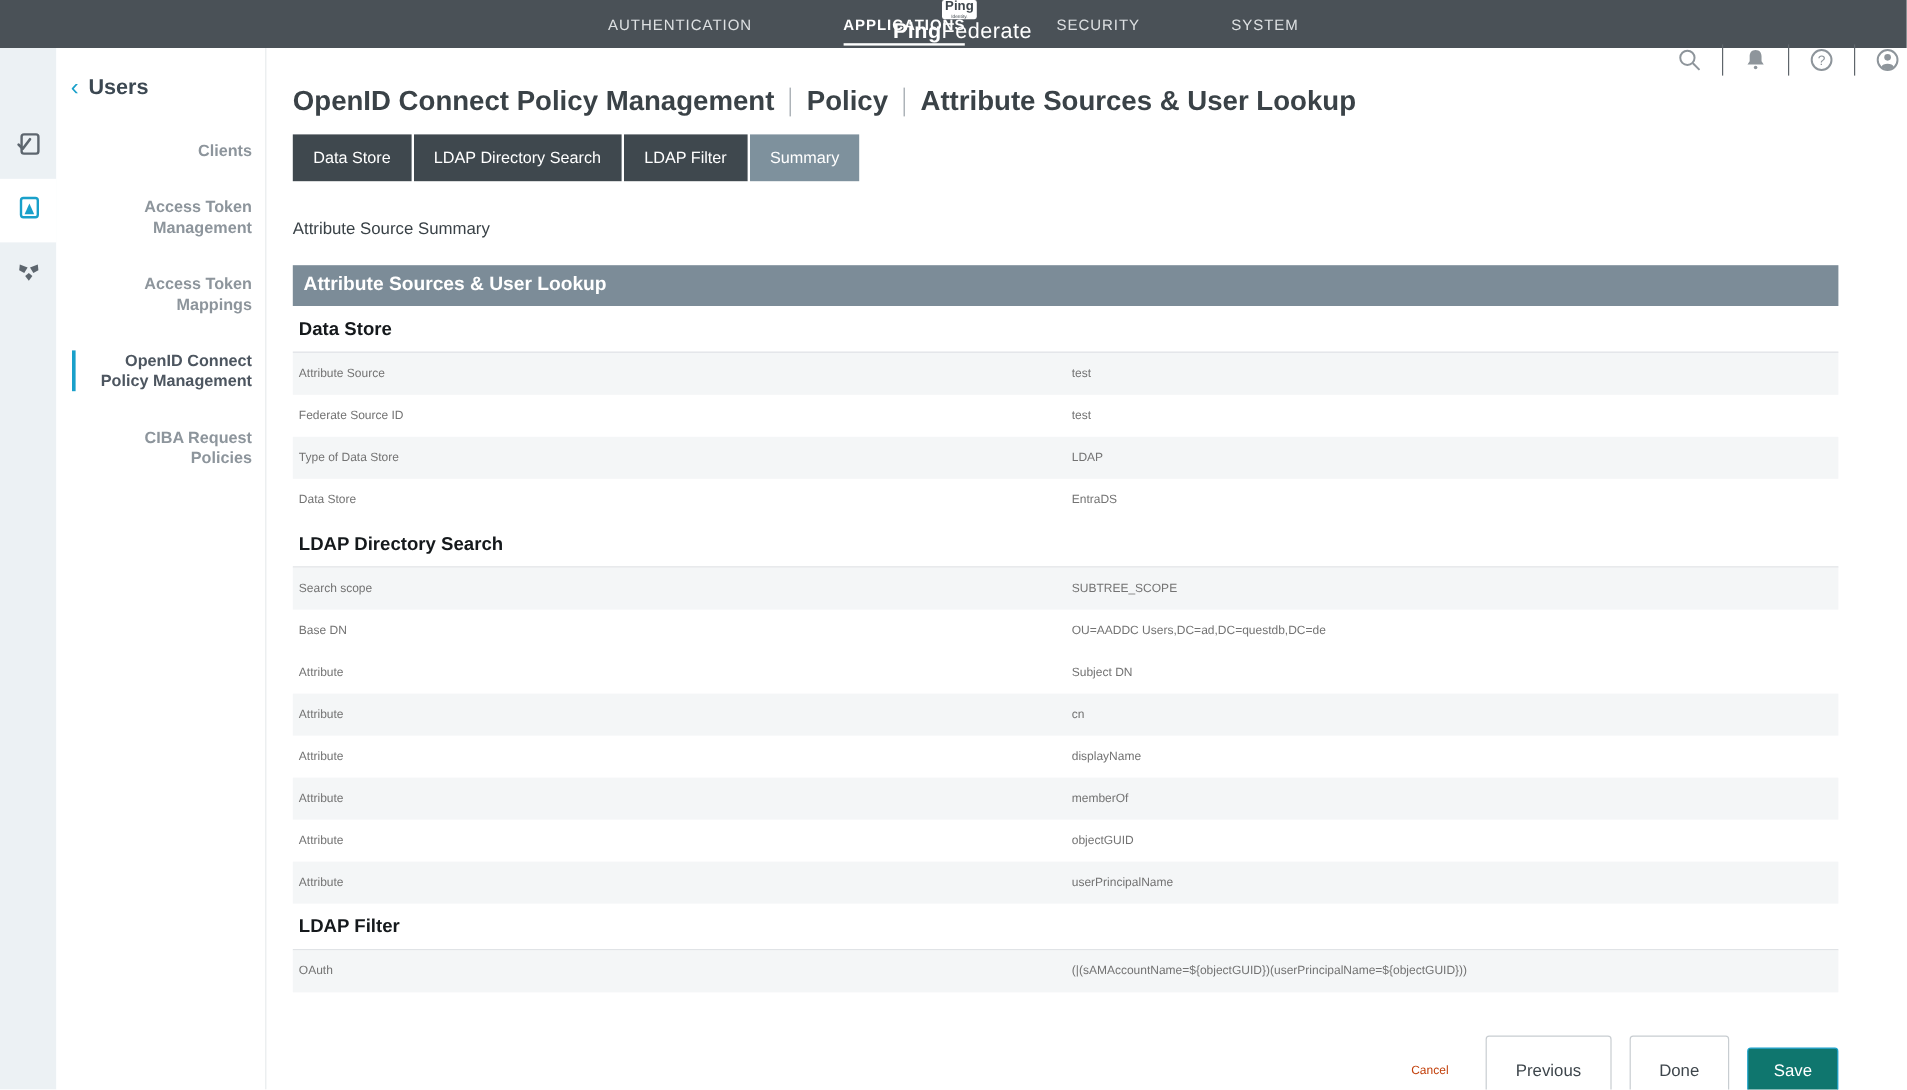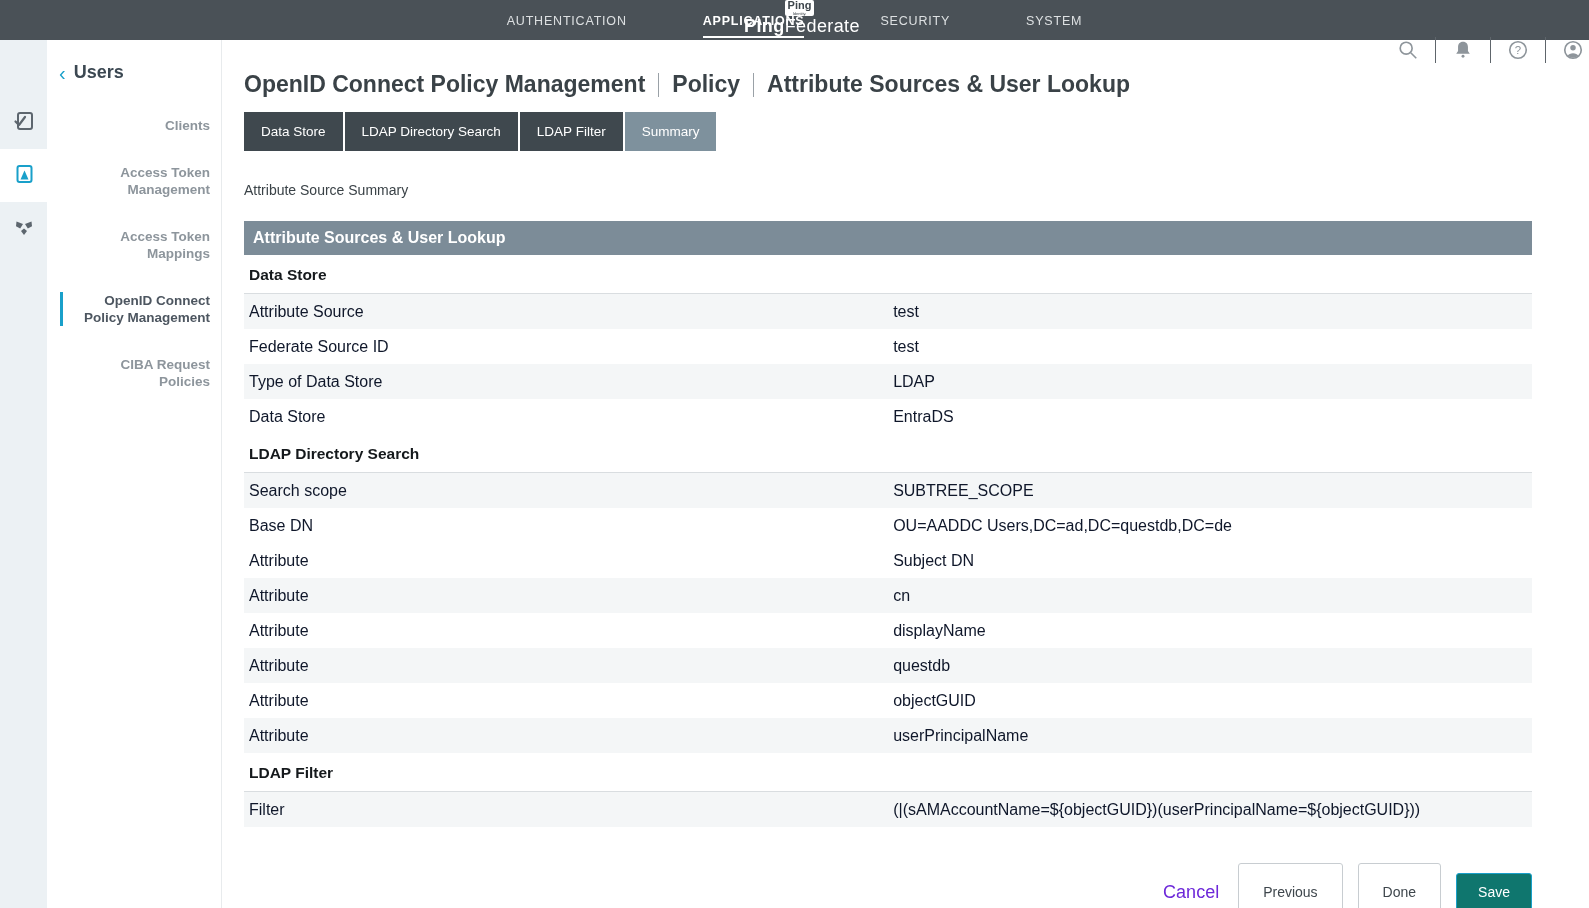--- a/index.html
+++ b/index.html
@@ -49,28 +49,28 @@
   .crumbs { margin-top:31px; font-size:23px; color:#3a4247; display:flex; align-items:center; }
   .crumb-sep { width:1px; height:24px; background:#9aa1a7; margin:0 13px; }
   .tabs { margin-top:14px; display:flex; gap:2px; }
   .tab { background:#3f484e; color:#fff; font-size:13.5px; padding:12px 17px; cursor:pointer; }
   .tab.active { background:#7e919d; }
   .summary-note { margin-top:31px; font-size:14px; color:#3a4247; }
   .table { margin-top:23px; }
   .table-head { background:#7c8c98; color:#fff; font-size:16px; font-weight:600; padding:8px 9px; }
   .sec-title { font-size:15.5px; font-weight:bold; color:#15191c; padding:11px 5px 9px;
     border-bottom:1px solid #d9dde0; }
-  .row { display:flex; align-items:center; min-height:35px; font-size:16px; color:#0f172a; }
+  .row { display:flex; align-items:center; min-height:35px; font-size:10px; color:#737373; }
   .row.shaded { background:#f4f6f7; }
   .row .lbl { width:50.4%; padding-left:5px; flex:none; }
   .row .val { flex:1; }
 
   
   .footer { margin-top:36px; display:flex; align-items:center; justify-content:flex-end; gap:15px; }
-  .link-btn { color:#6d28d9; font-size:18px; margin-right:4px; cursor:pointer; background:none; border:none;
+  .link-btn { color:#c2410c; font-size:10px; margin-right:16px; cursor:pointer; background:none; border:none;
     font-family:inherit; }
   .btn { font-family:inherit; font-size:14px; color:#3e464c; background:#fff; border:1px solid #c8cdd1;
     border-radius:3px; padding:20px 24px; cursor:pointer; }
   .btn.primary { background:#0f766e; border-color:#19a0ca; color:#fff; padding:10px 21px; }
 </style>
 </head>
 <body>
 
 <header class="topbar">
   <div class="logo-box">
@@ -223,37 +223,37 @@
               <div class="row shaded">
     <div class="lbl">Attribute</div>
     <div class="val">cn</div>
   </div>
               <div class="row">
     <div class="lbl">Attribute</div>
     <div class="val">displayName</div>
   </div>
               <div class="row shaded">
     <div class="lbl">Attribute</div>
-    <div class="val">questdb</div>
+    <div class="val">memberOf</div>
   </div>
               <div class="row">
     <div class="lbl">Attribute</div>
     <div class="val">objectGUID</div>
   </div>
               <div class="row shaded">
     <div class="lbl">Attribute</div>
     <div class="val">userPrincipalName</div>
   </div>
             </div>
   </section>
           <section>
     <div class="sec-title">LDAP Filter</div>
     <div>
               <div class="row shaded">
-    <div class="lbl">Filter</div>
+    <div class="lbl">OAuth</div>
     <div class="val">(|(sAMAccountName=${objectGUID})(userPrincipalName=${objectGUID}))</div>
   </div>
             </div>
   </section>
         </div>
     </div>
 
     <div class="footer">
       <button class="link-btn">Cancel</button>
       <button class="btn">Previous</button>

